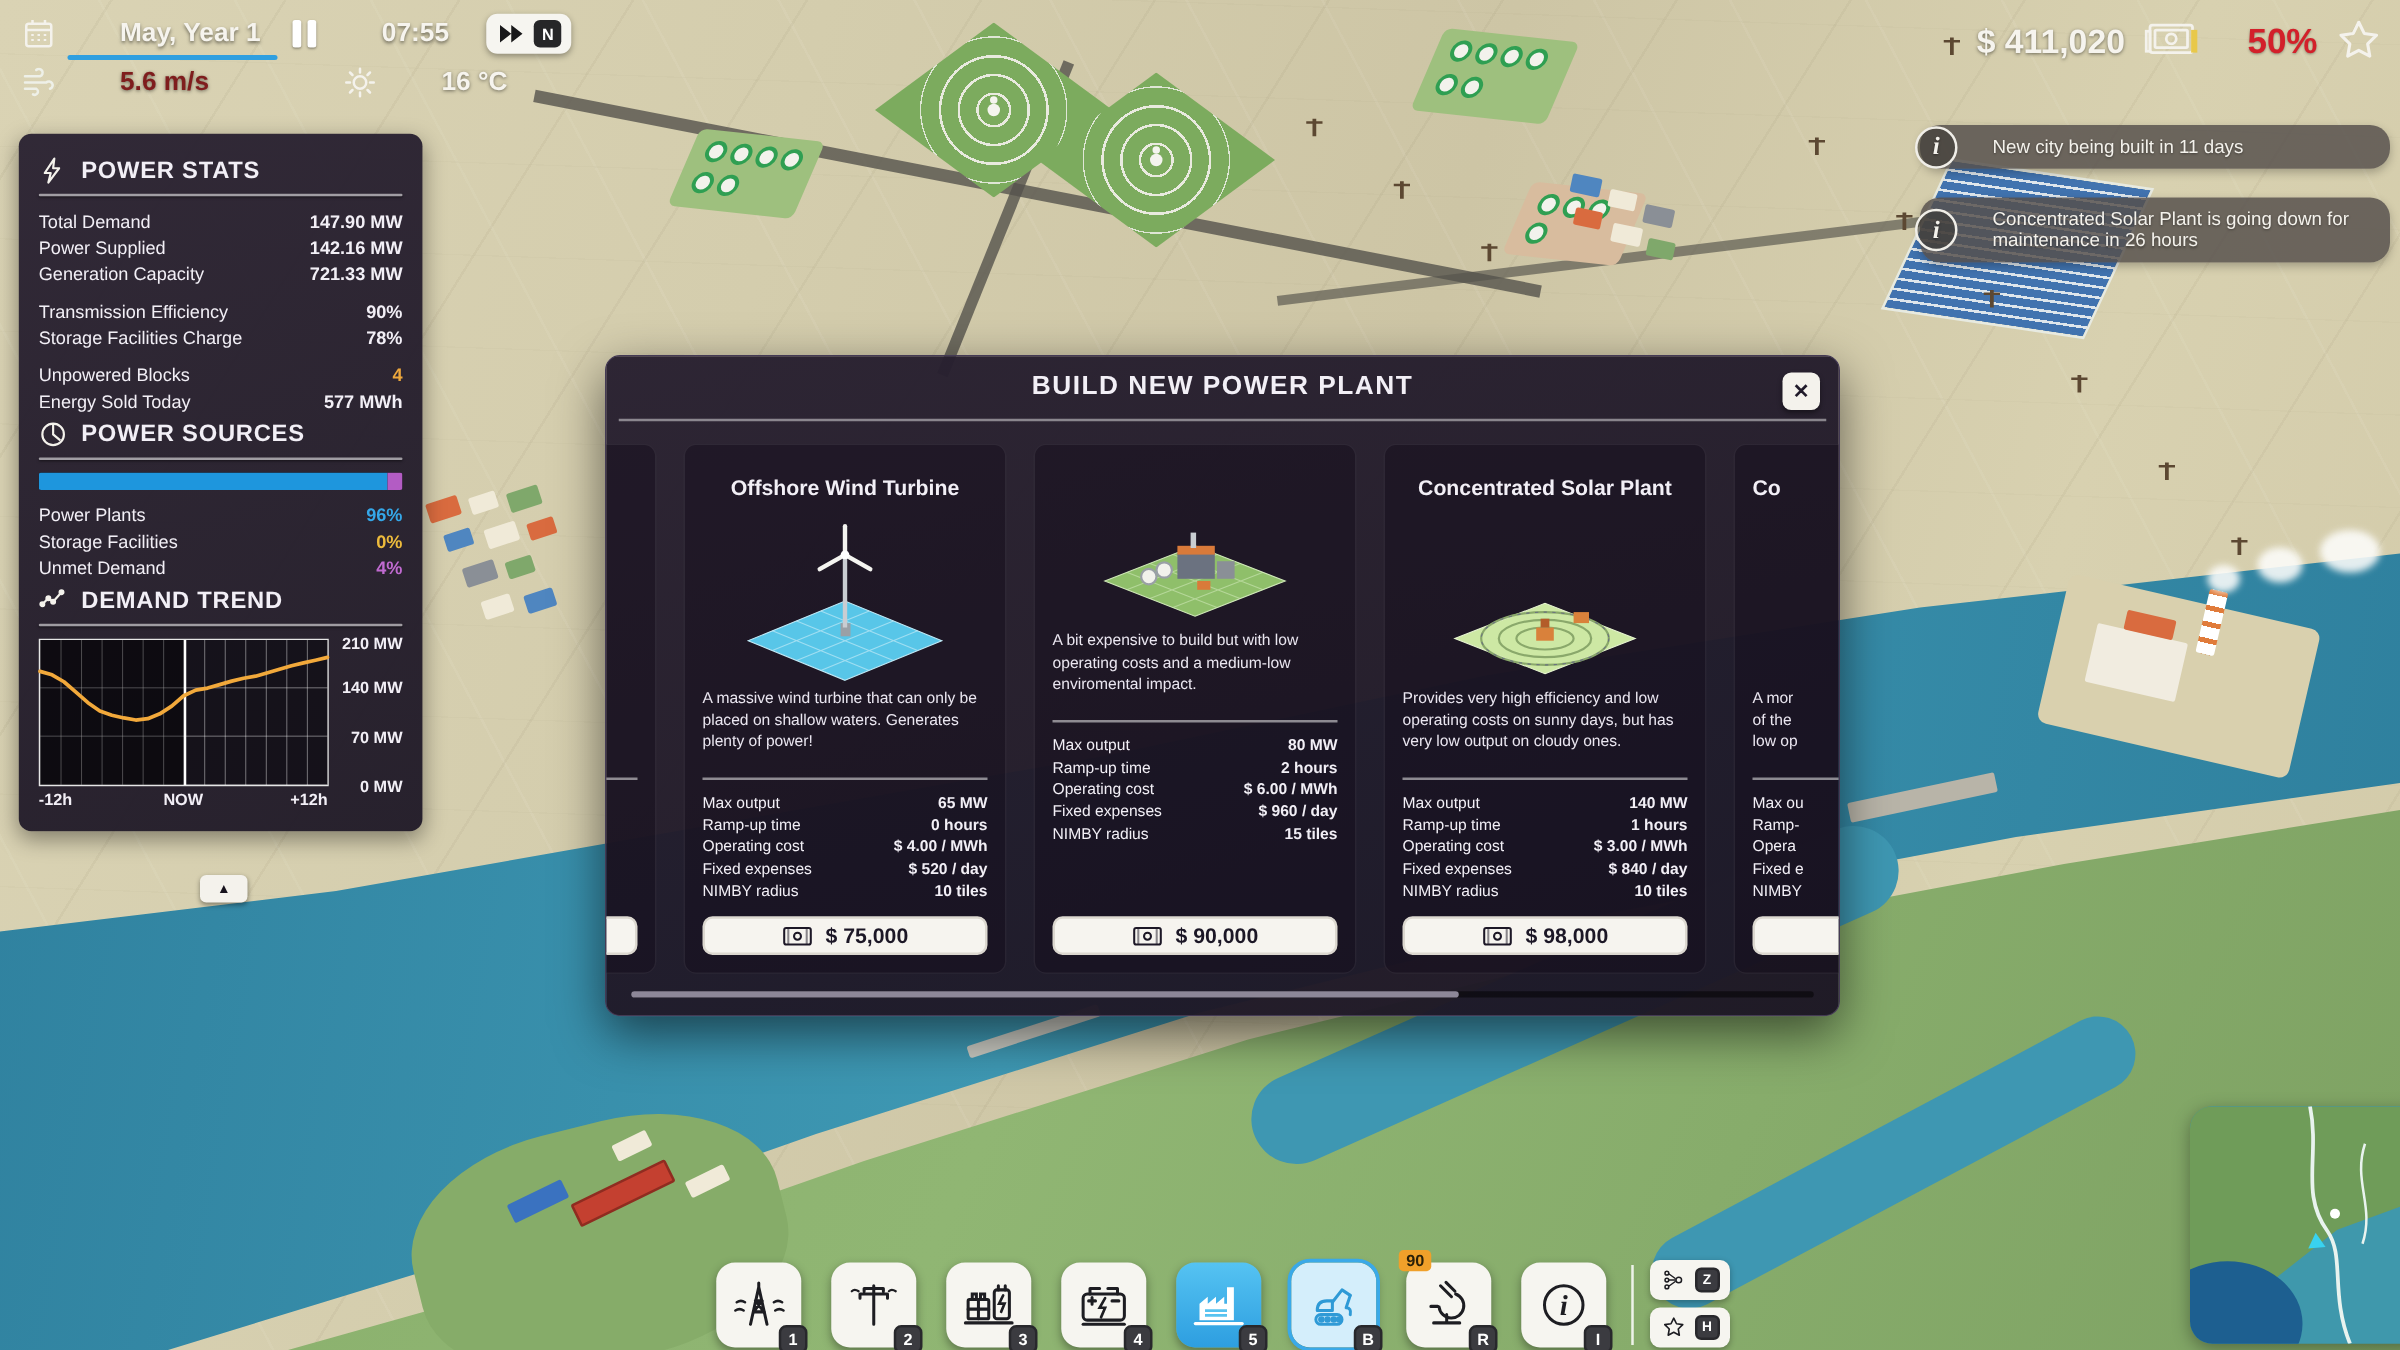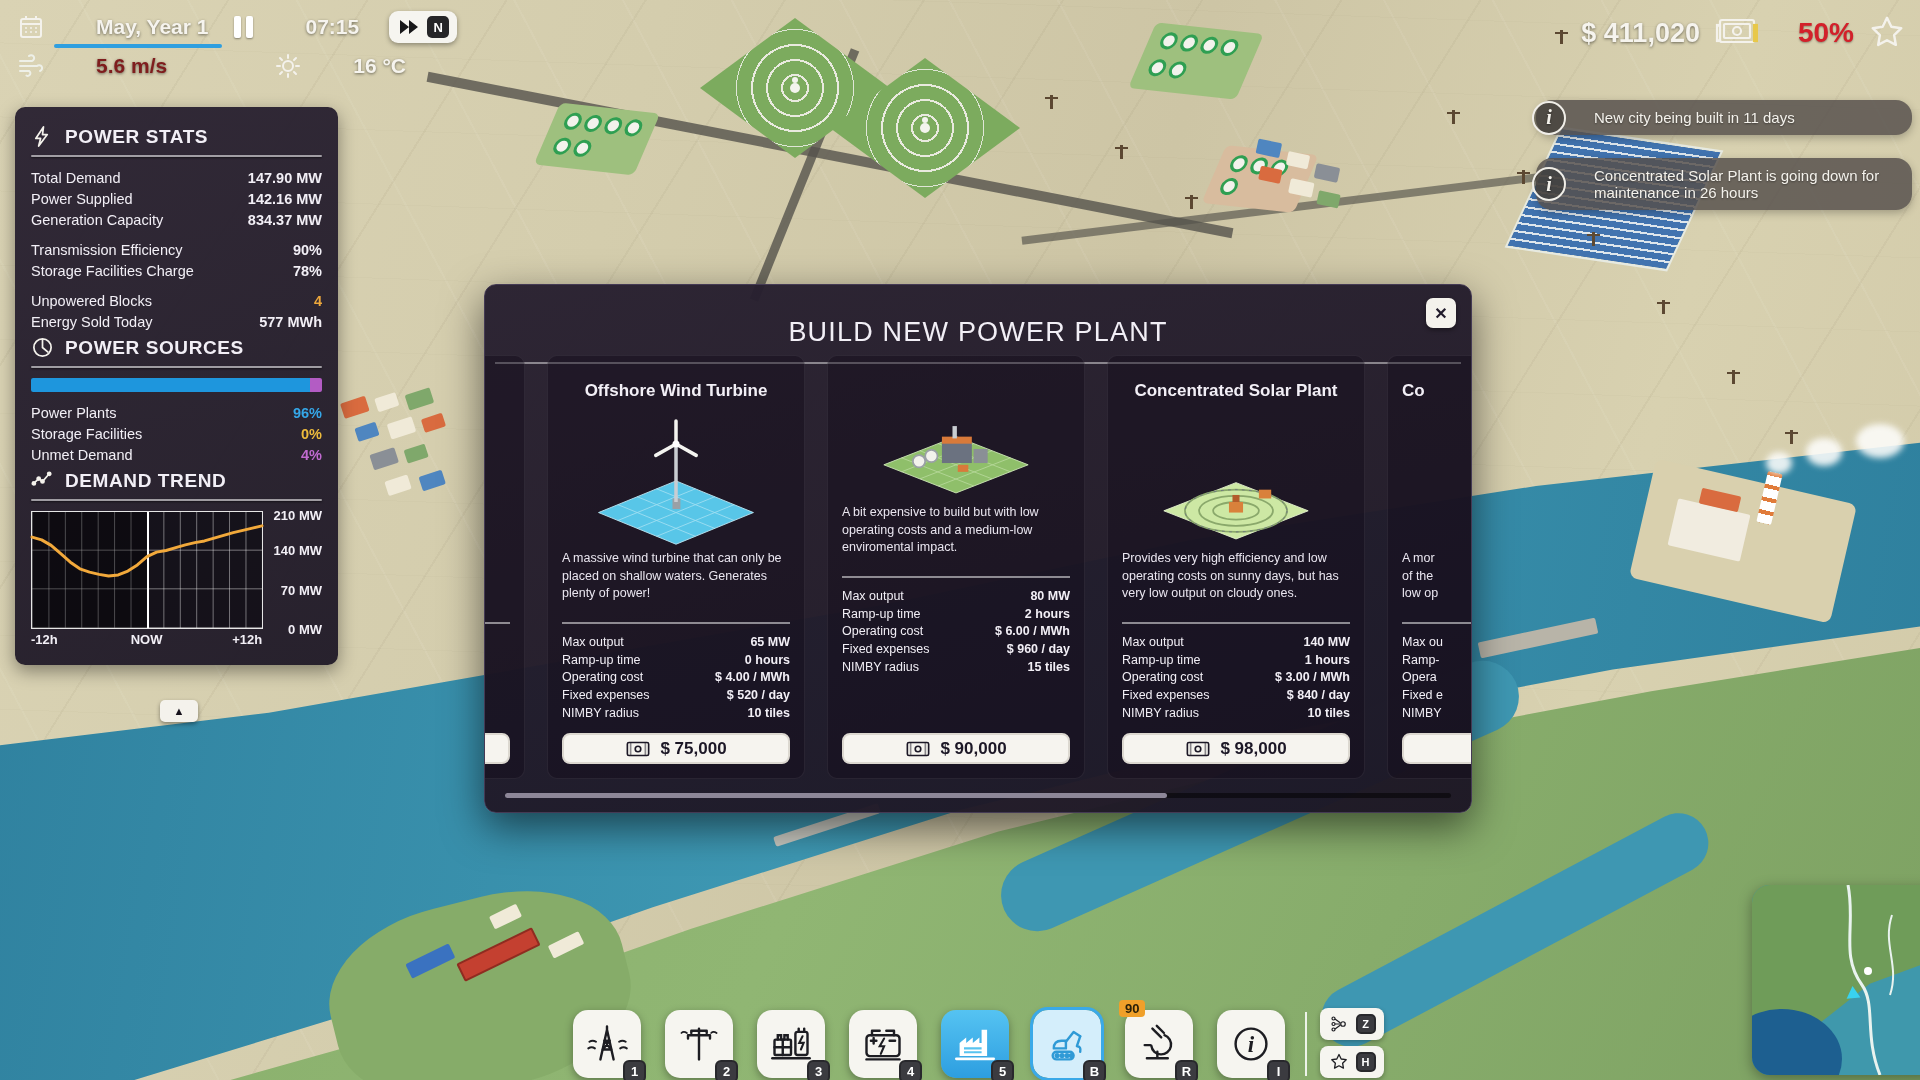--- a/index.html
+++ b/index.html
@@ -114,21 +114,21 @@
 
   .collapse-btn { position:absolute; left:160px; top:700px; width:38px; height:22px; background:#f4f2ec;
     border-radius:5px; display:flex; align-items:center; justify-content:center;
     font-size:11px; color:#16121c; box-shadow:0 2px 4px rgba(0,0,0,.4); cursor:pointer; }
 
   
   .modal { position:absolute; left:484px; top:284px; width:988px; height:529px;
     background:linear-gradient(165deg, rgba(40,32,48,.97), rgba(28,22,36,.97));
     border:1px solid #443a54; border-radius:12px; box-shadow:0 14px 40px rgba(0,0,0,.55);
     color:#f2eff6; overflow:hidden; }
-  .modal-title { text-align:center; font-size:27px; font-weight:normal; letter-spacing:1.2px; margin-top:32px; }
+  .modal-title { text-align:center; font-size:21px; font-weight:bold; letter-spacing:1.2px; margin-top:12px; }
   .modal-close { position:absolute; right:15px; top:13px; width:30px; height:30px; background:#f4f2ec;
     color:#201a2a; border-radius:7px; display:flex; align-items:center; justify-content:center;
     font-size:16px; font-weight:bold; cursor:pointer; box-shadow:0 2px 4px rgba(0,0,0,.4); }
   .modal-hr { height:1.5px; background:rgba(255,255,255,.45); margin:14px 10px 0; }
 
   .cards-row { position:absolute; left:0; top:70px; right:0; height:426px;
     display:flex; gap:22px; padding-left:16px; overflow:hidden; }
   .card { flex:none; width:258px; height:424px; background:rgba(16,10,24,.42);
     border:1px solid rgba(255,255,255,.07); border-radius:10px;
     padding:12px 14px 14px; display:flex; flex-direction:column; cursor:pointer; }
@@ -284,21 +284,21 @@
         <rect x="3" y="5" width="20" height="18" rx="2"></rect>
           <path d="M3 10 h20 M8 5 V2 M18 5 V2"></path>
         <path d="M7 14 h2 M12 14 h2 M17 14 h2 M7 18 h2 M12 18 h2 M17 18 h2" stroke-width="1.6"></path>
       </svg>
       <span class="txt">May, Year 1</span>
       <span class="date-underline"></span>
       <span class="pause-bars">
           <i></i>
           <i></i>
         </span>
-      <span class="txt">07:15</span>
+      <span class="txt">07:55</span>
       <span class="ff-btn">
         <svg width="24" height="20" viewBox="0 0 24 20" fill="#18181a">
           <path d="M3 3 v14 l9-7 z M12 3 v14 l9-7 z"></path>
         </svg>
         <span class="ff-key">N</span>
       </span>
     </div>
     <div class="tb-row">
       <svg class="hud-icon" width="26" height="24" viewBox="0 0 26 24" fill="none" stroke="#eef0e8" stroke-width="2" stroke-linecap="round">
         <path d="M2 7 h12 a3 3 0 1 0 -3 -5"></path>
@@ -350,21 +350,21 @@
     <div class="srow">
         <span>Total Demand</span>
         <span class="v">147.90 MW</span>
       </div>
     <div class="srow">
         <span>Power Supplied</span>
         <span class="v">142.16 MW</span>
       </div>
     <div class="srow">
         <span>Generation Capacity</span>
-        <span class="v">834.37 MW</span>
+        <span class="v">721.33 MW</span>
       </div>
     <div class="gap"></div>
     <div class="srow">
         <span>Transmission Efficiency</span>
         <span class="v">90%</span>
       </div>
     <div class="srow">
         <span>Storage Facilities Charge</span>
         <span class="v">78%</span>
       </div>

